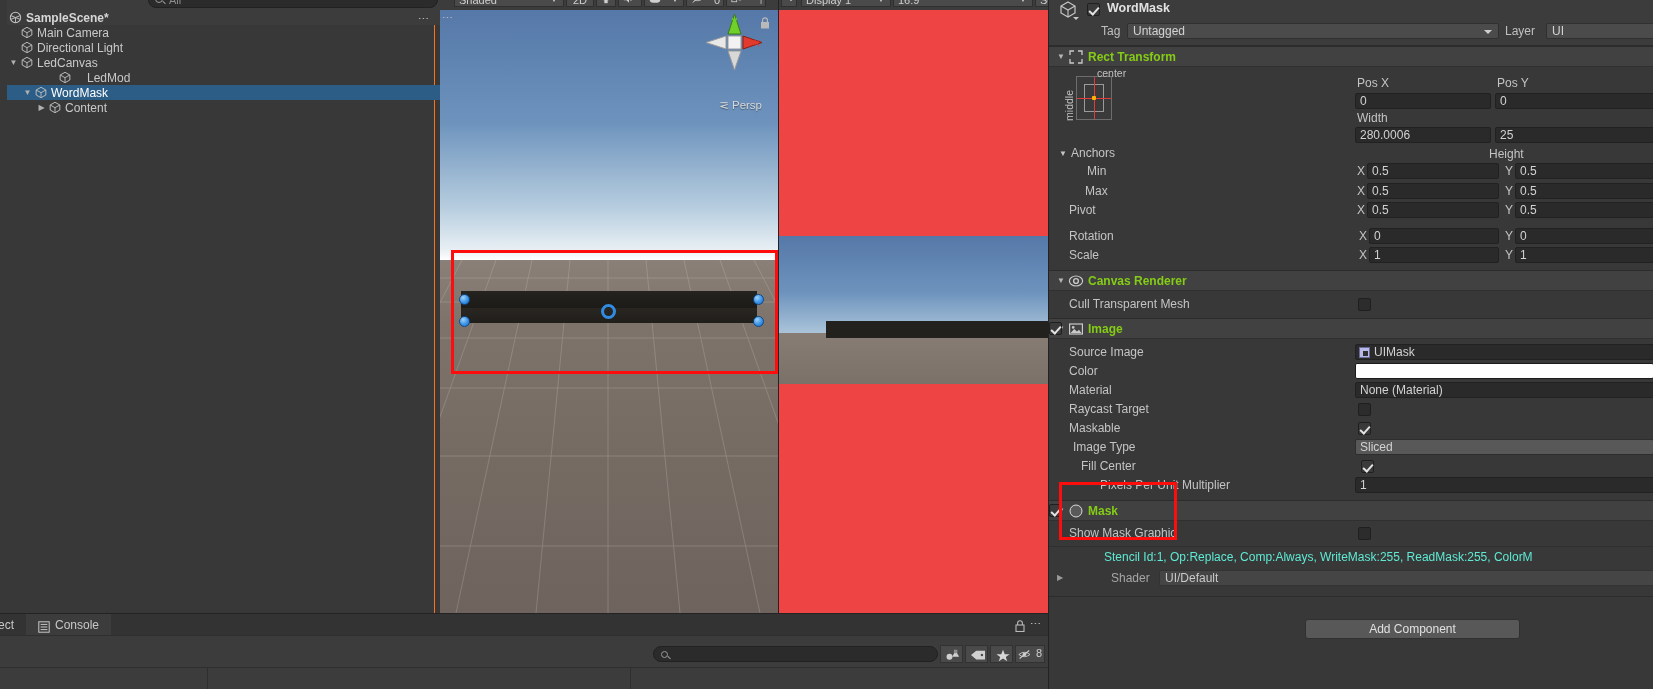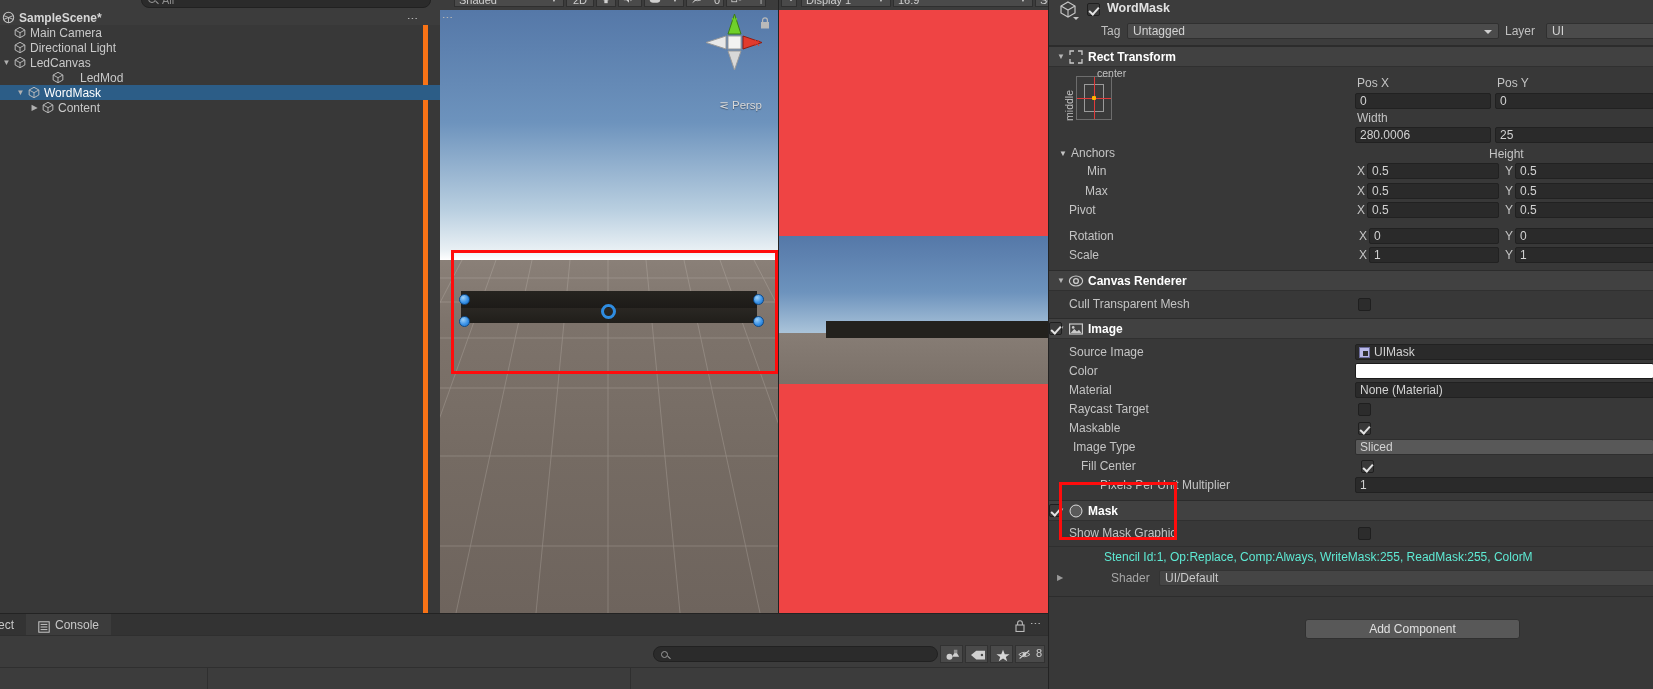--- a/index.html
+++ b/index.html
@@ -8,23 +8,23 @@
     background: #383838;
     font-family: "Liberation Sans", sans-serif;
     font-size: 12px;
     color: #c4c4c4;
     overflow: hidden;
   }
   #root { position: relative; width: 1653px; height: 689px; }
 
   
   #hierarchy {
-    position: absolute; left: 0; top: 0; width: 428px; height: 613px;
+    position: absolute; left: 7px; top: 0; width: 428px; height: 613px;
     background: #383838;
-    border-right: 5px solid #f97316;
+    border-right: 1px solid #f97316;
   }
   .h-toolbar {
     position: absolute; left: 0; top: 0; width: 440px; height: 10px;
     background: #3c3c3c;
   }
   .h-searchstub {
     position: absolute; left: 141px; top: -8px; width: 290px; height: 16px;
     background: #2b2b2b; border: 1px solid #212121; border-radius: 8px;
     color: #8d8d8d; font-size: 11px; padding-left: 20px; line-height: 14px;
   }
@@ -182,21 +182,21 @@
     position: absolute; left: 0; width: 605px; height: 21px;
     background: #414141; border-top: 1px solid #2c2c2c; border-bottom: 1px solid #303030;
     display: flex; align-items: center;
   }
   .comp-header .foldout {
     width: 14px; text-align: center; color: #b6b6b6; font-size: 8px; flex: 0 0 auto;
     margin-left: 5px;
   }
   .comp-header .cicon { width: 16px; height: 16px; flex: 0 0 auto; margin-right: 4px; }
   .comp-header .ccheck { width: 13px; height: 13px; flex: 0 0 auto; margin-right: 6px; }
-  .comp-header .ctitle { font-weight: bold; color: #ffffff; font-size: 12px; }
+  .comp-header .ctitle { font-weight: bold; color: #84cc16; font-size: 12px; }
 
   .row { position: absolute; left: 0; width: 605px; height: 19px; }
   .row .lbl {
     position: absolute; color: #c4c4c4; font-size: 12px; line-height: 19px;
   }
   .fld {
     position: absolute; height: 16px; top: 1px;
     background: #2a2a2a; border: 1px solid #212121; border-radius: 2px;
     color: #d2d2d2; font-size: 12px; padding-left: 4px; line-height: 14px;
   }

